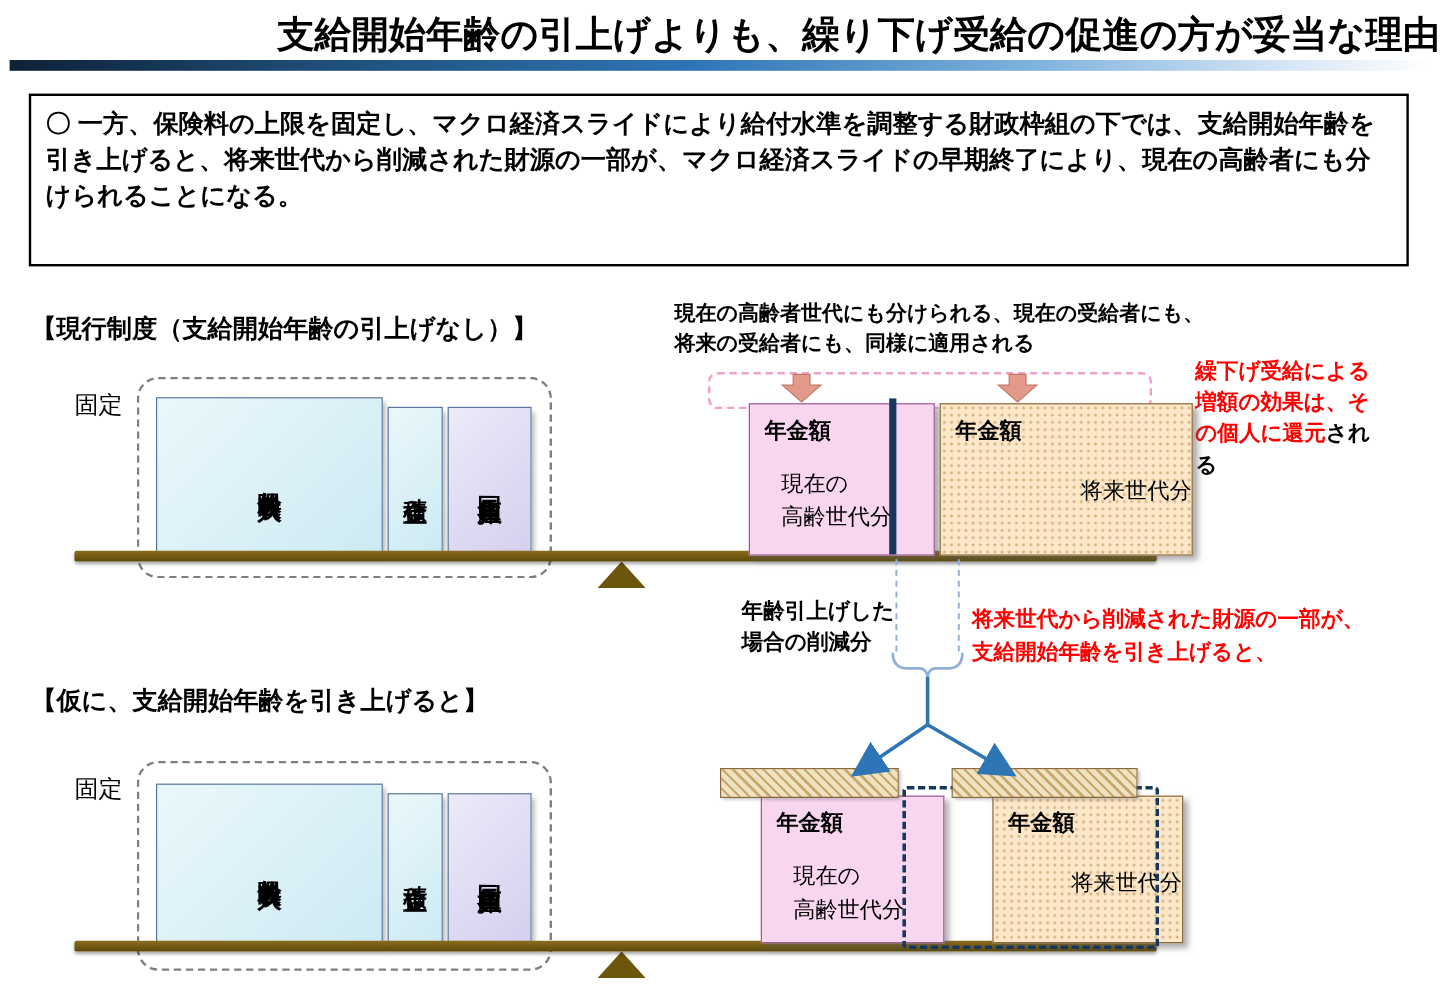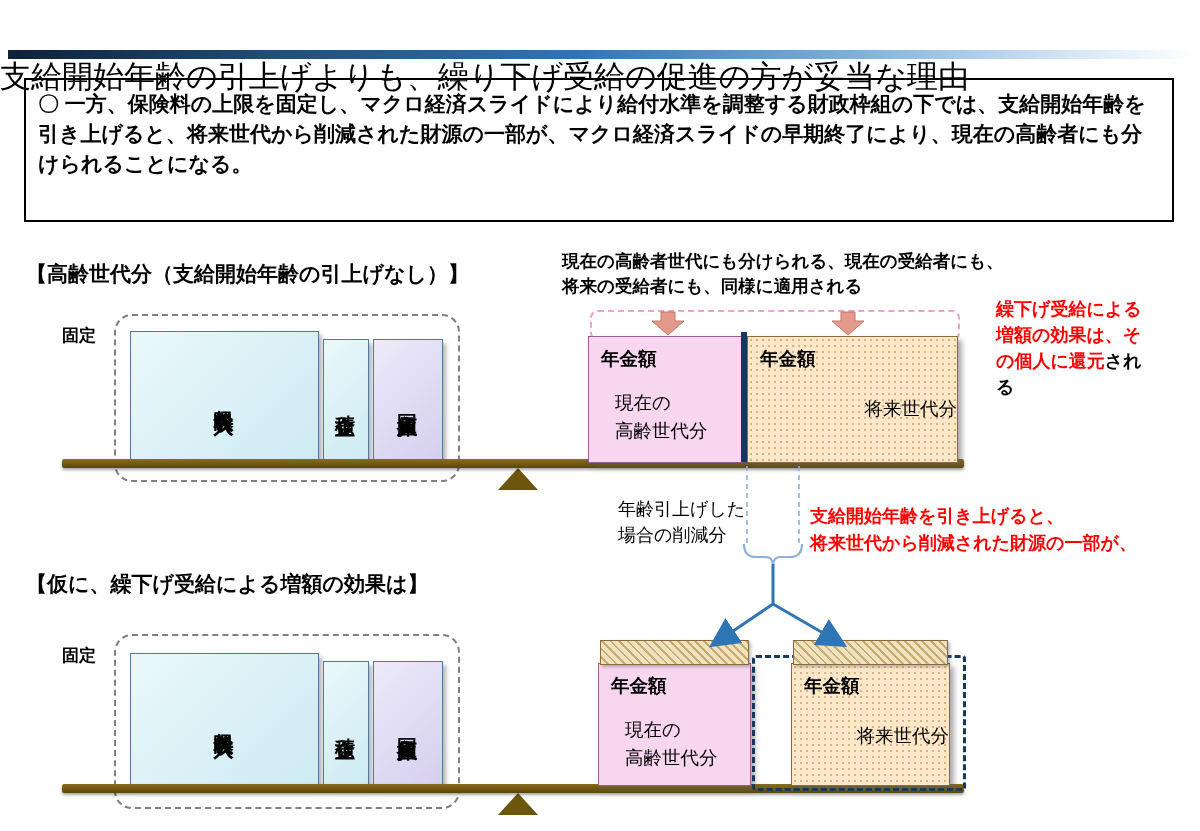--- a/index.html
+++ b/index.html
@@ -1,33 +1,33 @@
 <!DOCTYPE html>
 <html><head>
 <meta charset="utf-8">
 <style>
   html,body{margin:0;padding:0;background:#fff;}
   .stage{position:relative;width:1200px;height:831px;overflow:hidden;background:#fff;color:#000;
          font-family:"Liberation Sans","DejaVu Sans",sans-serif;}
 
-  .title{position:absolute;left:0;top:8px;width:100%;text-align:left;font-size:31px;font-weight:400;margin-top:48px;}
+  .title{position:absolute;left:0;top:8px;width:100%;text-align:right;font-size:31px;font-weight:700;}
   .grad-bar{position:absolute;left:8px;top:50px;width:1186px;height:9px;
     background:linear-gradient(90deg,#0d2137 0%,#1f4e79 22%,#2e75b6 48%,#7fb2dd 72%,#d7e7f5 90%,#ffffff 100%);}
 
   .summary{position:absolute;left:24px;top:78px;width:1150px;height:144px;box-sizing:border-box;
     border:2px solid #000;padding:9px 12px;font-size:21px;font-weight:700;line-height:1.42;overflow:hidden;}
   .bullet{margin:0 0 2px 0;}
 
   .heading{position:absolute;font-size:21px;font-weight:800;}
   #d1-heading{left:26px;top:260px;}
   #d2-heading{left:26px;top:570px;}
 
   .macro-note{position:absolute;left:562px;top:249px;font-size:17.5px;font-weight:600;line-height:1.45;white-space:pre-line;}
 
-  .fixed{position:absolute;font-size:17px;font-weight:700;}
+  .fixed{position:absolute;font-size:20px;font-weight:400;}
   #fixed1{left:62px;top:324px;}
   #fixed2{left:62px;top:644px;}
 
   .dash-gray{position:absolute;border:2.5px dashed #7f7f7f;border-radius:18px;}
   #dg1{left:114px;top:314px;width:342px;height:164px;}
   #dg2{left:114px;top:634px;width:342px;height:171px;}
 
   .fund{position:absolute;display:flex;align-items:center;justify-content:center;
     writing-mode:vertical-rl;text-orientation:upright;font-weight:800;font-size:20px;letter-spacing:1px;
     border:1.5px solid #55779a;box-shadow:3px 4px 4px rgba(90,90,90,.45);}
@@ -44,21 +44,21 @@
     box-shadow:0 2px 3px rgba(0,0,0,.35);z-index:1;}
   #beam1{left:62px;top:459px;width:902px;}
   #beam2{left:62px;top:784px;width:902px;}
   .fulcrum{position:absolute;width:0;height:0;border-left:20px solid transparent;border-right:20px solid transparent;
     border-bottom:22px solid #6b560c;}
   #fulcrum1{left:498px;top:468px;}
   #fulcrum2{left:498px;top:793px;}
 
   .dash-pink{position:absolute;left:590px;top:310px;width:366px;height:27px;border:2px dashed #f0a0cd;border-radius:8px;}
 
-  .pension{position:absolute;border:1.5px solid #7a5a7a;box-shadow:4px 4px 5px rgba(90,90,90,.5);z-index:2;}
+  .pension{position:absolute;border:1.5px solid #7a5a7a;box-shadow:4px 4px 5px rgba(90,90,90,.5);z-index:2;margin-left:36px;}
   .pinkbox{background:#f9d6ef;border-color:#9c5e92;}
   .orangebox{background-color:#fce8c9;background-image:radial-gradient(#d6b286 1px,transparent 1.4px);
     background-size:6px 6px;border-color:#8a6a3c;}
   .pb-title{position:absolute;top:9px;left:12px;font-size:18.5px;font-weight:800;}
   .pb-sub{position:absolute;top:52px;left:26px;font-size:18.5px;font-weight:400;line-height:1.5;white-space:pre-line;}
   .pb-sub.center{left:10px;right:0;text-align:right;top:58px;}
   #pcur1{left:588px;top:336px;width:153px;height:125px;}
   #pfut1{left:747px;top:336px;width:209px;height:125px;}
   #divider{position:absolute;left:741px;top:332px;width:6px;height:130px;background:#17375e;z-index:3;}
   #pcur2{left:598px;top:663px;width:151px;height:121px;}
@@ -67,38 +67,38 @@
   .cap{position:absolute;height:23px;background:repeating-linear-gradient(45deg,#efe2c2 0 4px,#c9aa6d 4px 6px);
     border:1.5px solid #8a6a3c;box-shadow:2px 2px 3px rgba(90,90,90,.4);z-index:4;}
   #cap1{left:600px;top:640px;width:147px;}
   #cap2{left:793px;top:640px;width:153px;}
   .dash-navy{position:absolute;left:752px;top:655px;width:208px;height:130px;border:3.5px dashed #17375e;
     border-radius:4px;z-index:3;}
 
   .right-note{position:absolute;left:996px;top:296px;width:150px;font-size:18px;font-weight:800;line-height:1.45;}
   .red{color:#ff0000;}
   .blk{color:#000;}
-  .reduction{position:absolute;left:618px;top:496px;font-size:18px;font-weight:400;line-height:1.45;white-space:pre-line;}
+  .reduction{position:absolute;left:618px;top:496px;font-size:18px;font-weight:700;line-height:1.45;white-space:pre-line;}
   .mid-text{position:absolute;left:810px;top:503px;width:385px;font-size:18px;font-weight:800;line-height:1.5;}
 
   svg.overlay{position:absolute;left:0;top:0;z-index:6;pointer-events:none;}
 </style>
 </head>
 <body>
 
 <div class="stage">
 
   <div class="title">支給開始年齢の引上げよりも、繰り下げ受給の促進の方が妥当な理由</div>
   <div class="grad-bar"></div>
 
   <div class="summary">
     <div class="bullet">〇 一方、保険料の上限を固定し、マクロ経済スライドにより給付水準を調整する財政枠組の下では、支給開始年齢を引き上げると、将来世代から削減された財源の一部が、マクロ経済スライドの早期終了により、現在の高齢者にも分けられることになる。</div>
   </div>
 
-  <div class="heading" id="d1-heading">【高齢世代分（支給開始年齢の引上げなし）】</div>
+  <div class="heading" id="d1-heading">【現行制度（支給開始年齢の引上げなし）】</div>
   <div class="macro-note">現在の高齢者世代にも分けられる、現在の受給者にも、
 将来の受給者にも、同様に適用される</div>
 
   <div class="fixed" id="fixed1">固定</div>
   <div class="dash-gray" id="dg1"></div>
   <div class="fund cyan" id="premium1">保険料収入</div>
   <div class="fund cyan" id="reserve1">積立金</div>
   <div class="fund purple" id="treasury1">国庫負担</div>
   <div class="beam" id="beam1"></div>
   <div class="fulcrum" id="fulcrum1"></div>
@@ -116,25 +116,25 @@
     <div class="pb-sub center">将来世代分</div>
   </div>
 
   <div class="right-note">
     <span class="red">繰下げ受給による増額の効果は、その個人に還元</span><span class="blk">される</span>
   </div>
 
   <div class="reduction">年齢引上げした
 場合の削減分</div>
   <div class="mid-text">
+    <div class="red">将来世代から削減された財源の一部が、</div>
     <div class="red">支給開始年齢を引き上げると、</div>
-    <div class="red">将来世代から削減された財源の一部が、</div>
   </div>
 
-  <div class="heading" id="d2-heading">【仮に、繰下げ受給による増額の効果は】</div>
+  <div class="heading" id="d2-heading">【仮に、支給開始年齢を引き上げると】</div>
 
   <div class="fixed" id="fixed2">固定</div>
   <div class="dash-gray" id="dg2"></div>
   <div class="fund cyan" id="premium2">保険料収入</div>
   <div class="fund cyan" id="reserve2">積立金</div>
   <div class="fund purple" id="treasury2">国庫負担</div>
   <div class="beam" id="beam2"></div>
   <div class="fulcrum" id="fulcrum2"></div>
 
   <div class="cap" id="cap1"></div>

